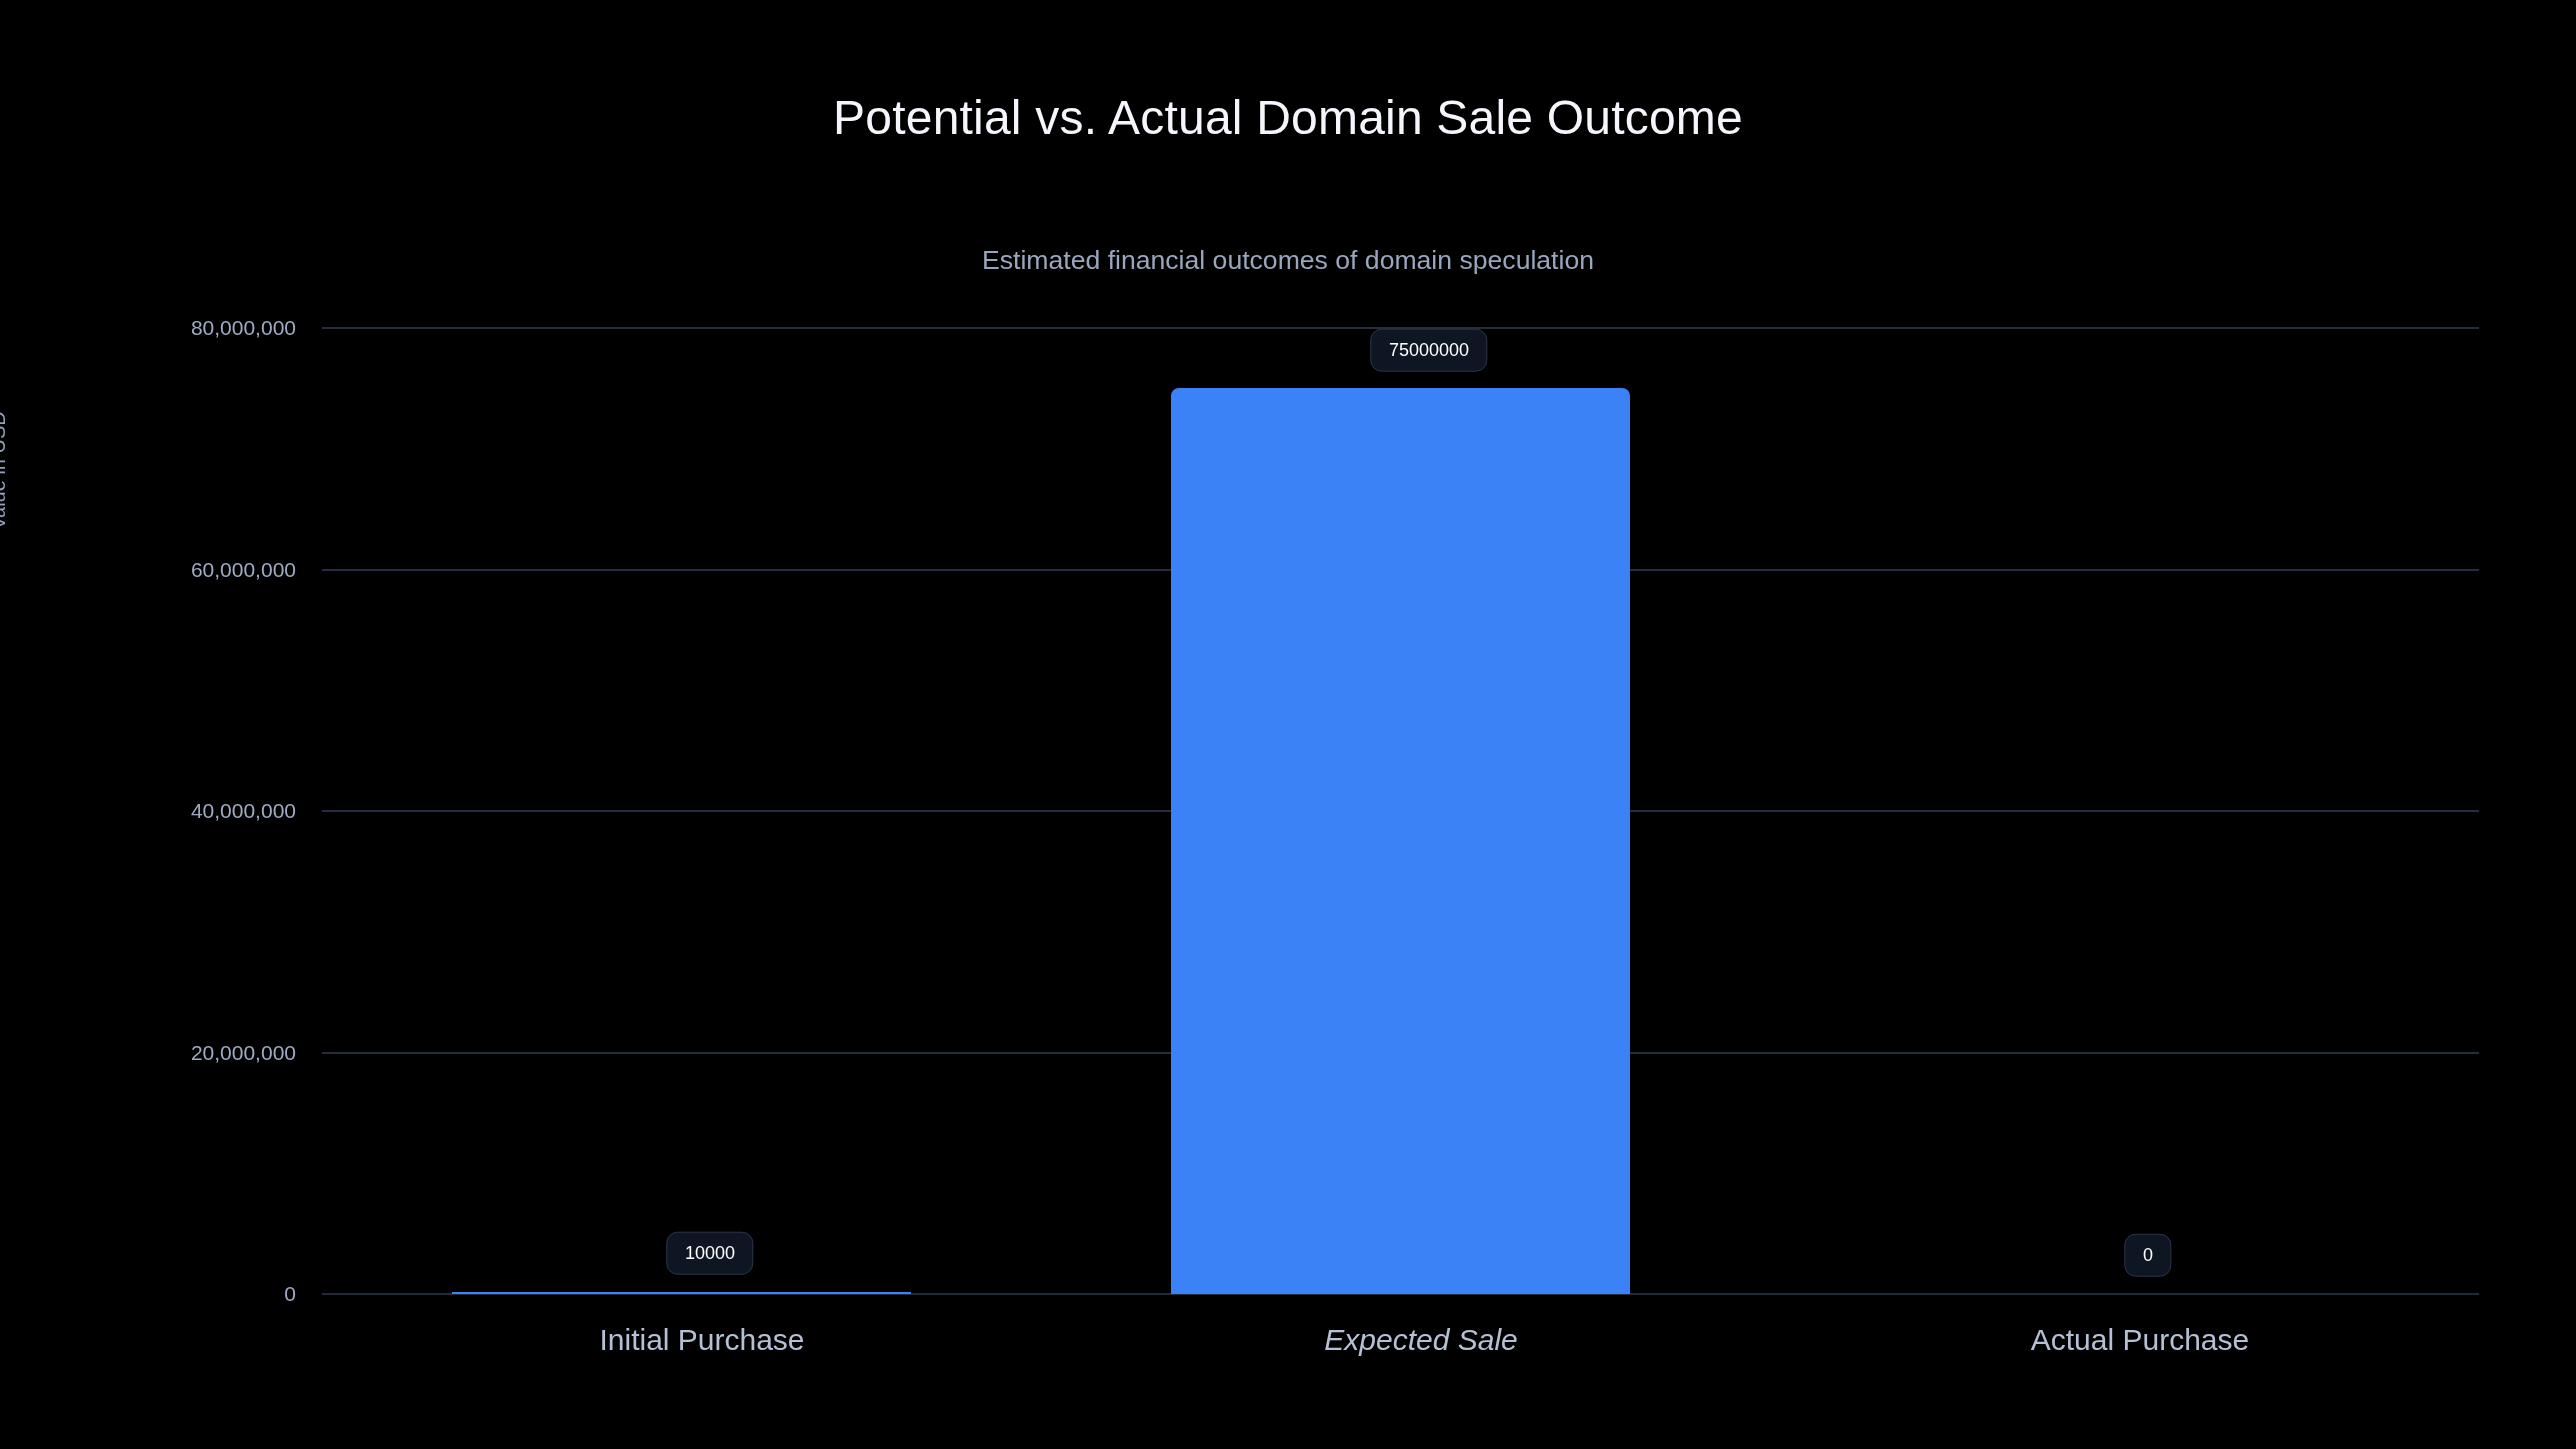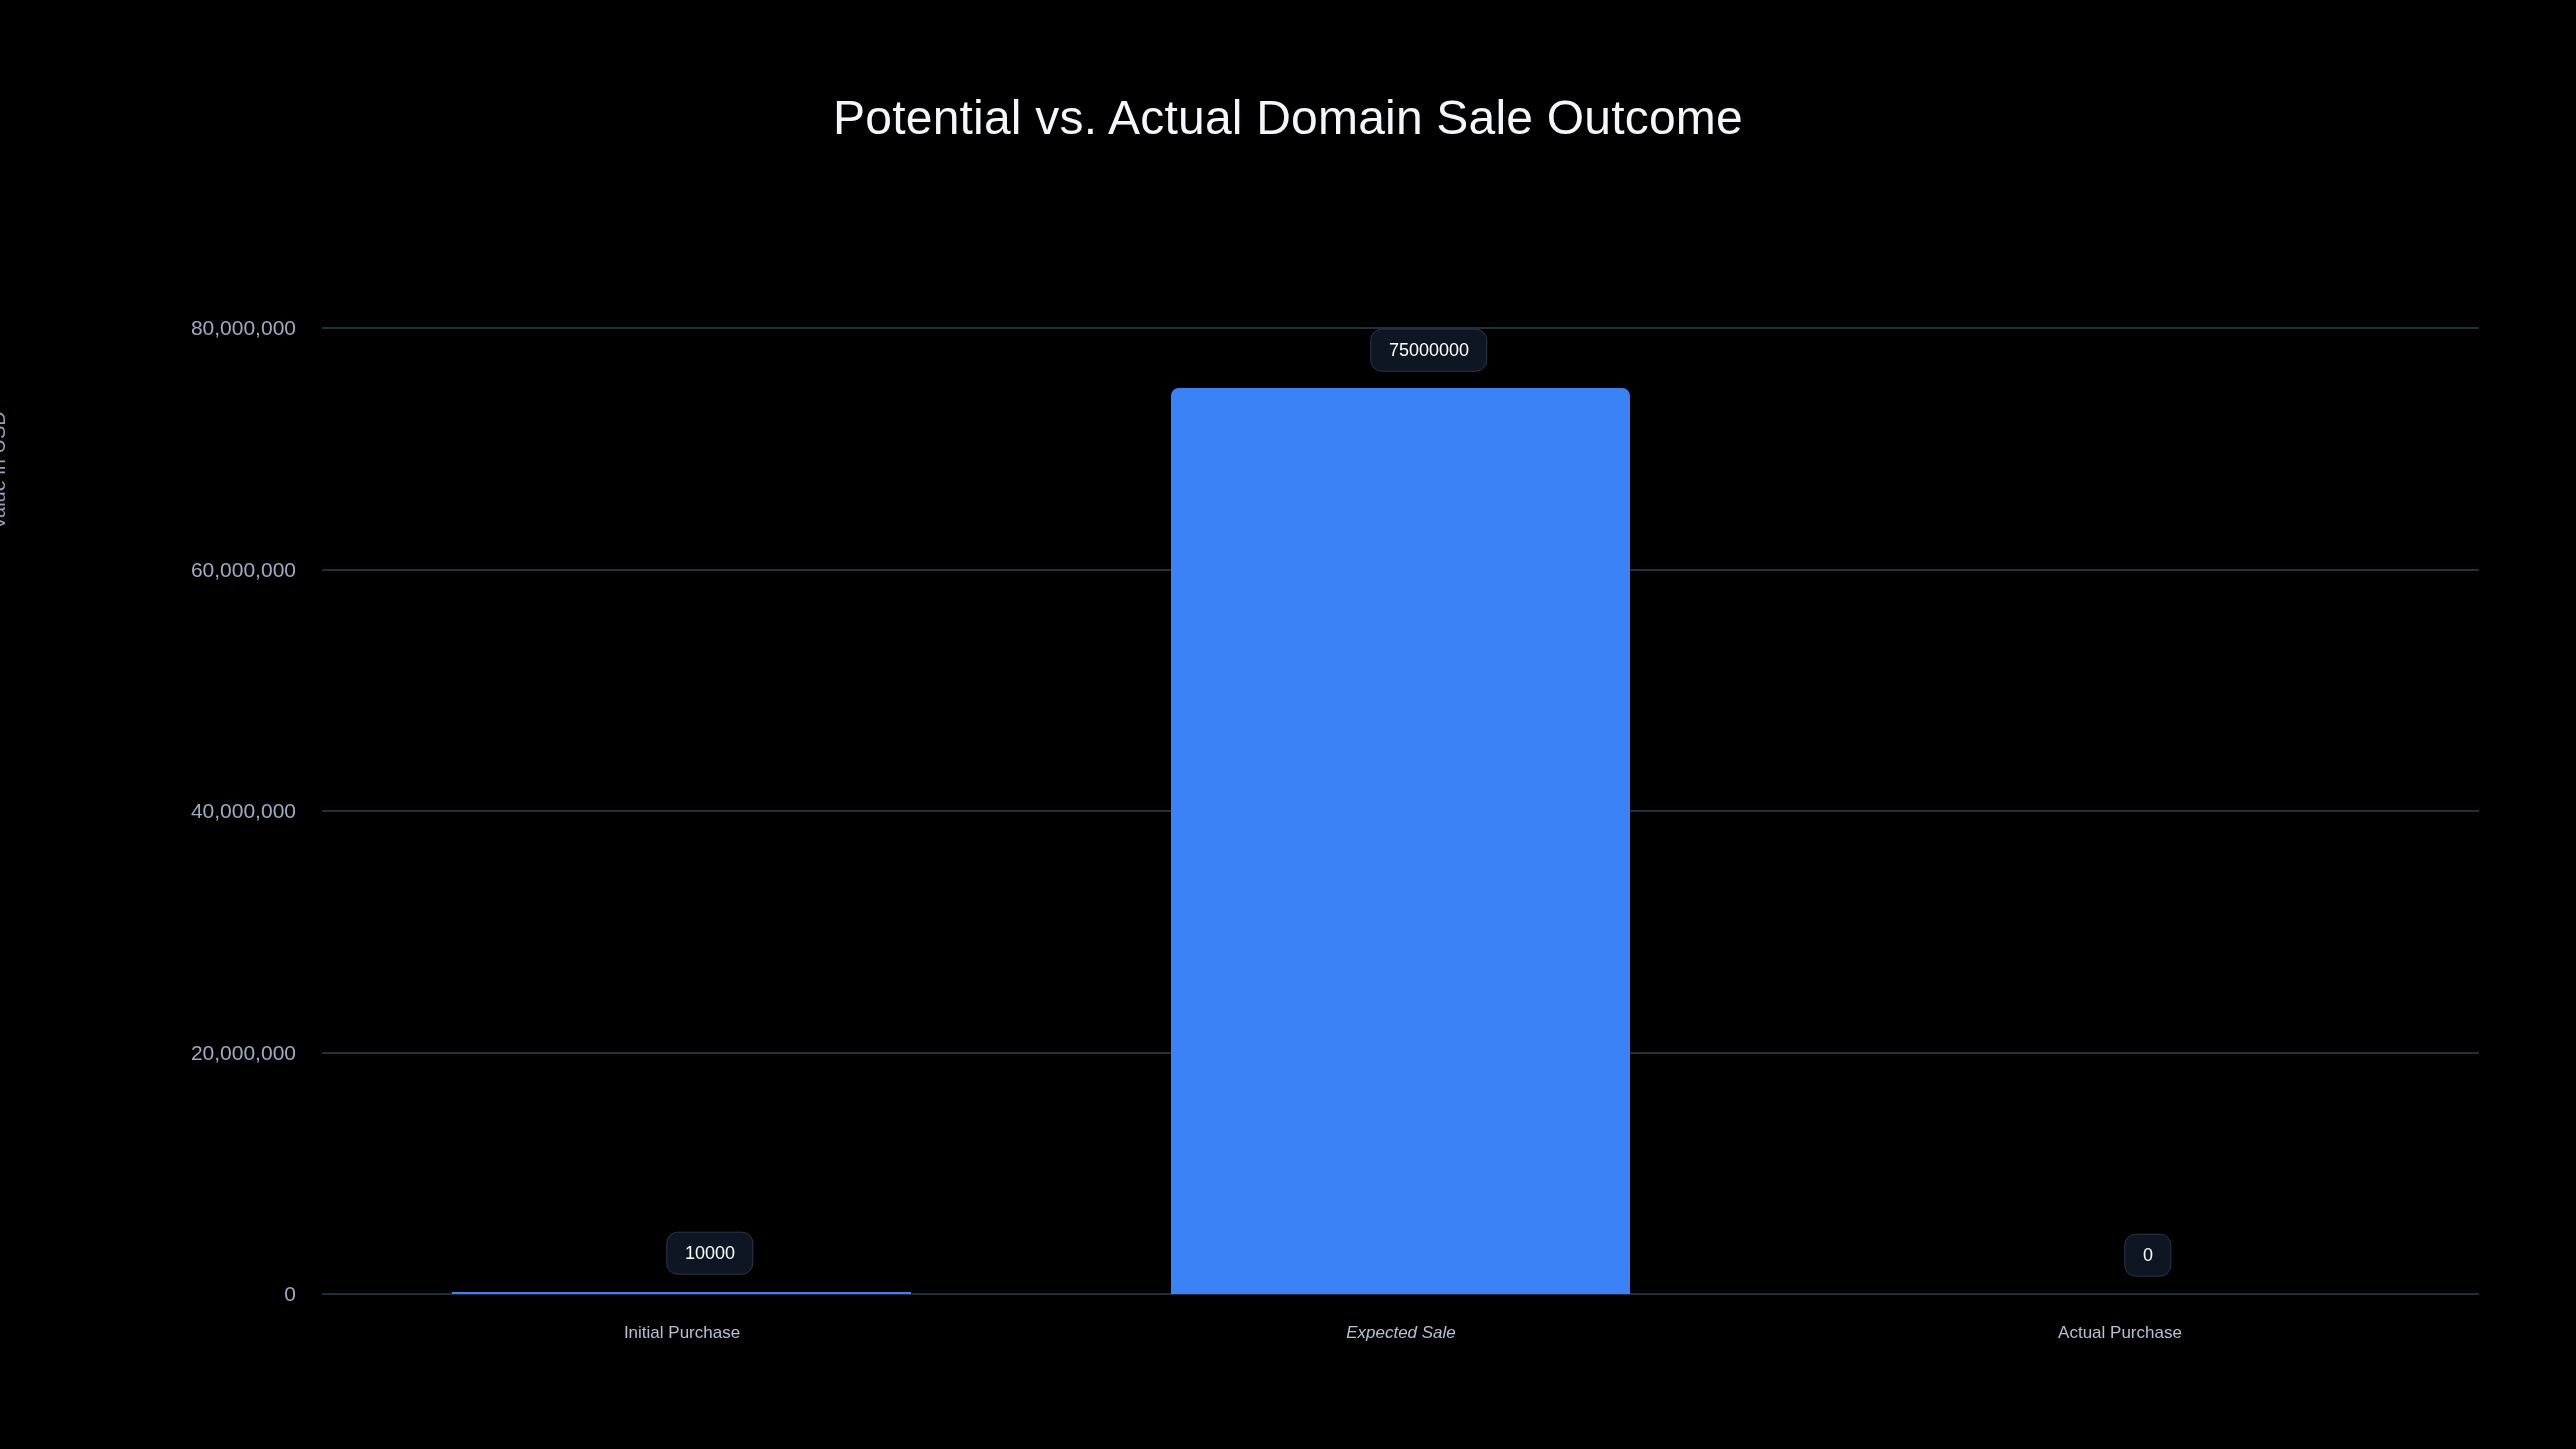--- a/index.html
+++ b/index.html
@@ -96,32 +96,34 @@
     color:#ffffff;
     white-space:nowrap;
     line-height:1;
     margin-left:28px;
   }
 
   
   .x-tick-label {
     position:absolute;
     transform:translateX(-50%);
-    font-size:17px;
+    font-size:30px;
     color:#b6c0d4;
     white-space:nowrap;
+    margin-left:20px;
   }
 </style>
 </head>
 <body>
 
 <div id="chart-root">
 
   <div id="chart-title">Potential vs. Actual Domain Sale Outcome</div>
 
+  <div id="chart-subtitle">Estimated financial outcomes of domain speculation</div>
 
   <div id="y-axis-title">Value in USD</div>
 
   <div id="plot-area">
     <div id="gridlines">
         <div class="gridline baseline" style="top: 965px;"></div>
         <div class="gridline" style="top: 724px;"></div>
         <div class="gridline" style="top: 482px;"></div>
         <div class="gridline" style="top: 241px;"></div>
         <div class="gridline" style="top: -0.8px;"></div>

